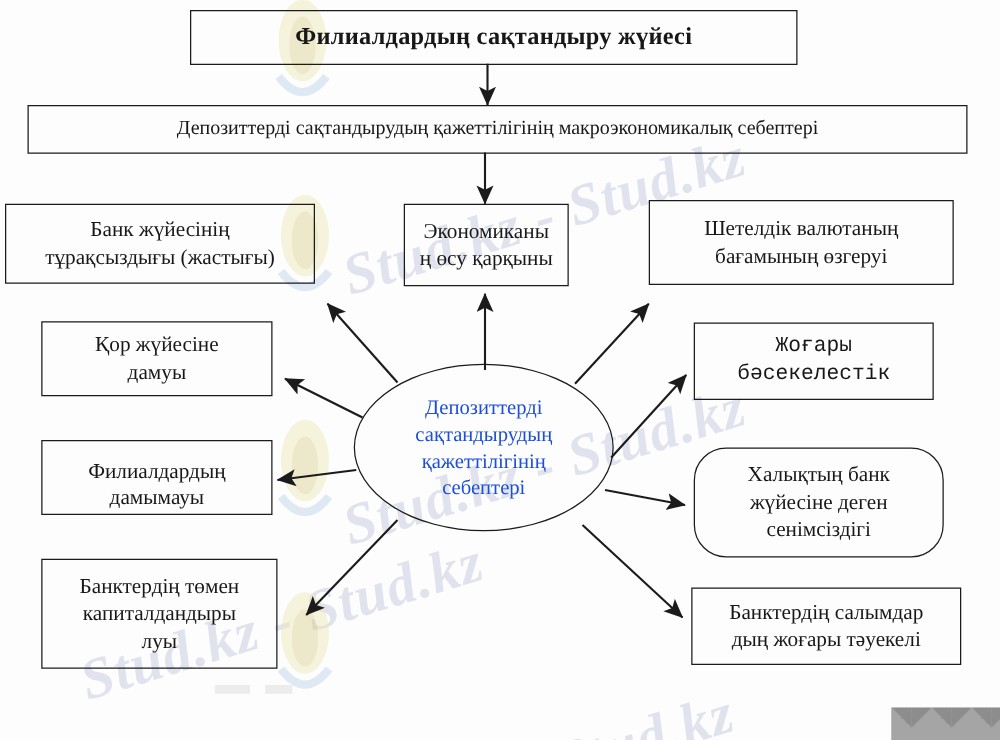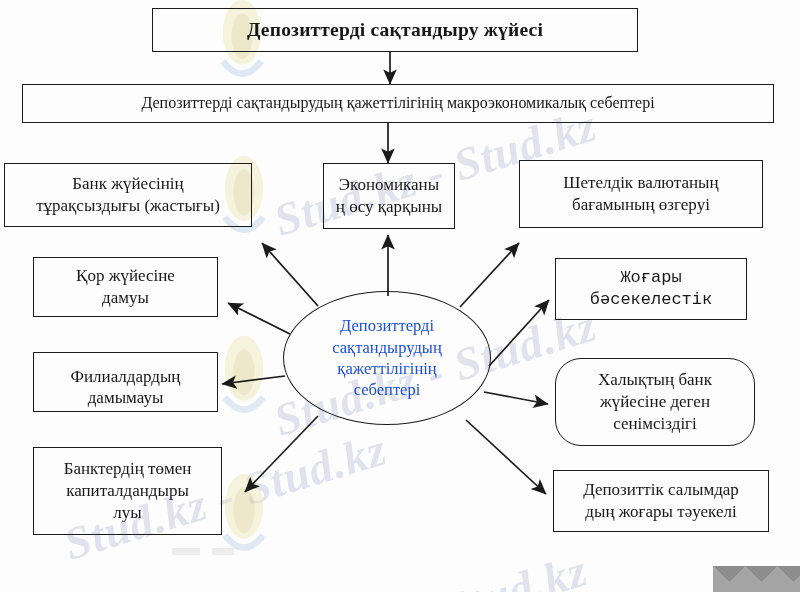--- a/index.html
+++ b/index.html
@@ -177,21 +177,21 @@
 
       <line x1="489" y1="366" x2="549" y2="300"></line>
 
       <line x1="484" y1="392" x2="548" y2="404"></line>
 
       <line x1="466" y1="420" x2="546" y2="494"></line>
     </g>
   </svg>
 
   <div class="node title" style="left:152px; top:8px; width:486px; height:44px;">
-    <span class="txt">Депозиттерді сақтандыру жүйесі</span>
+    <span class="txt">Филиалдардың сақтандыру жүйесі</span>
   </div>
 
   <div class="node band" style="left:22px; top:84px; width:752px; height:39px;">
     <span class="txt">Депозиттерді сақтандырудың қажеттілігінің макроэкономикалық себептері</span>
   </div>
 
   <div class="node leaf" style="left:4px; top:163px; width:248px; height:64px;">
     <span class="txt">Банк жүйесінің
 тұрақсыздығы (жастығы)</span>
   </div>
@@ -227,21 +227,21 @@
 бәсекелестік</span>
   </div>
 
   <div class="node leaf" style="left:555px; top:358px; width:200px; height:88px;border-radius:26px;">
     <span class="txt">Халықтың банк
 жүйесіне деген
 сенімсіздігі</span>
   </div>
 
   <div class="node leaf" style="left:553px; top:470px; width:216px; height:62px;">
-    <span class="txt">Депозиттік салымдар
+    <span class="txt">Банктердің салымдар
 дың жоғары тәуекелі</span>
   </div>
 
   <div class="hub" style="left:283px; top:291px; width:208px; height:134px;">
     <span class="txt">Депозиттерді
 сақтандырудың
 қажеттілігінің
 себептері</span>
   </div>
 

